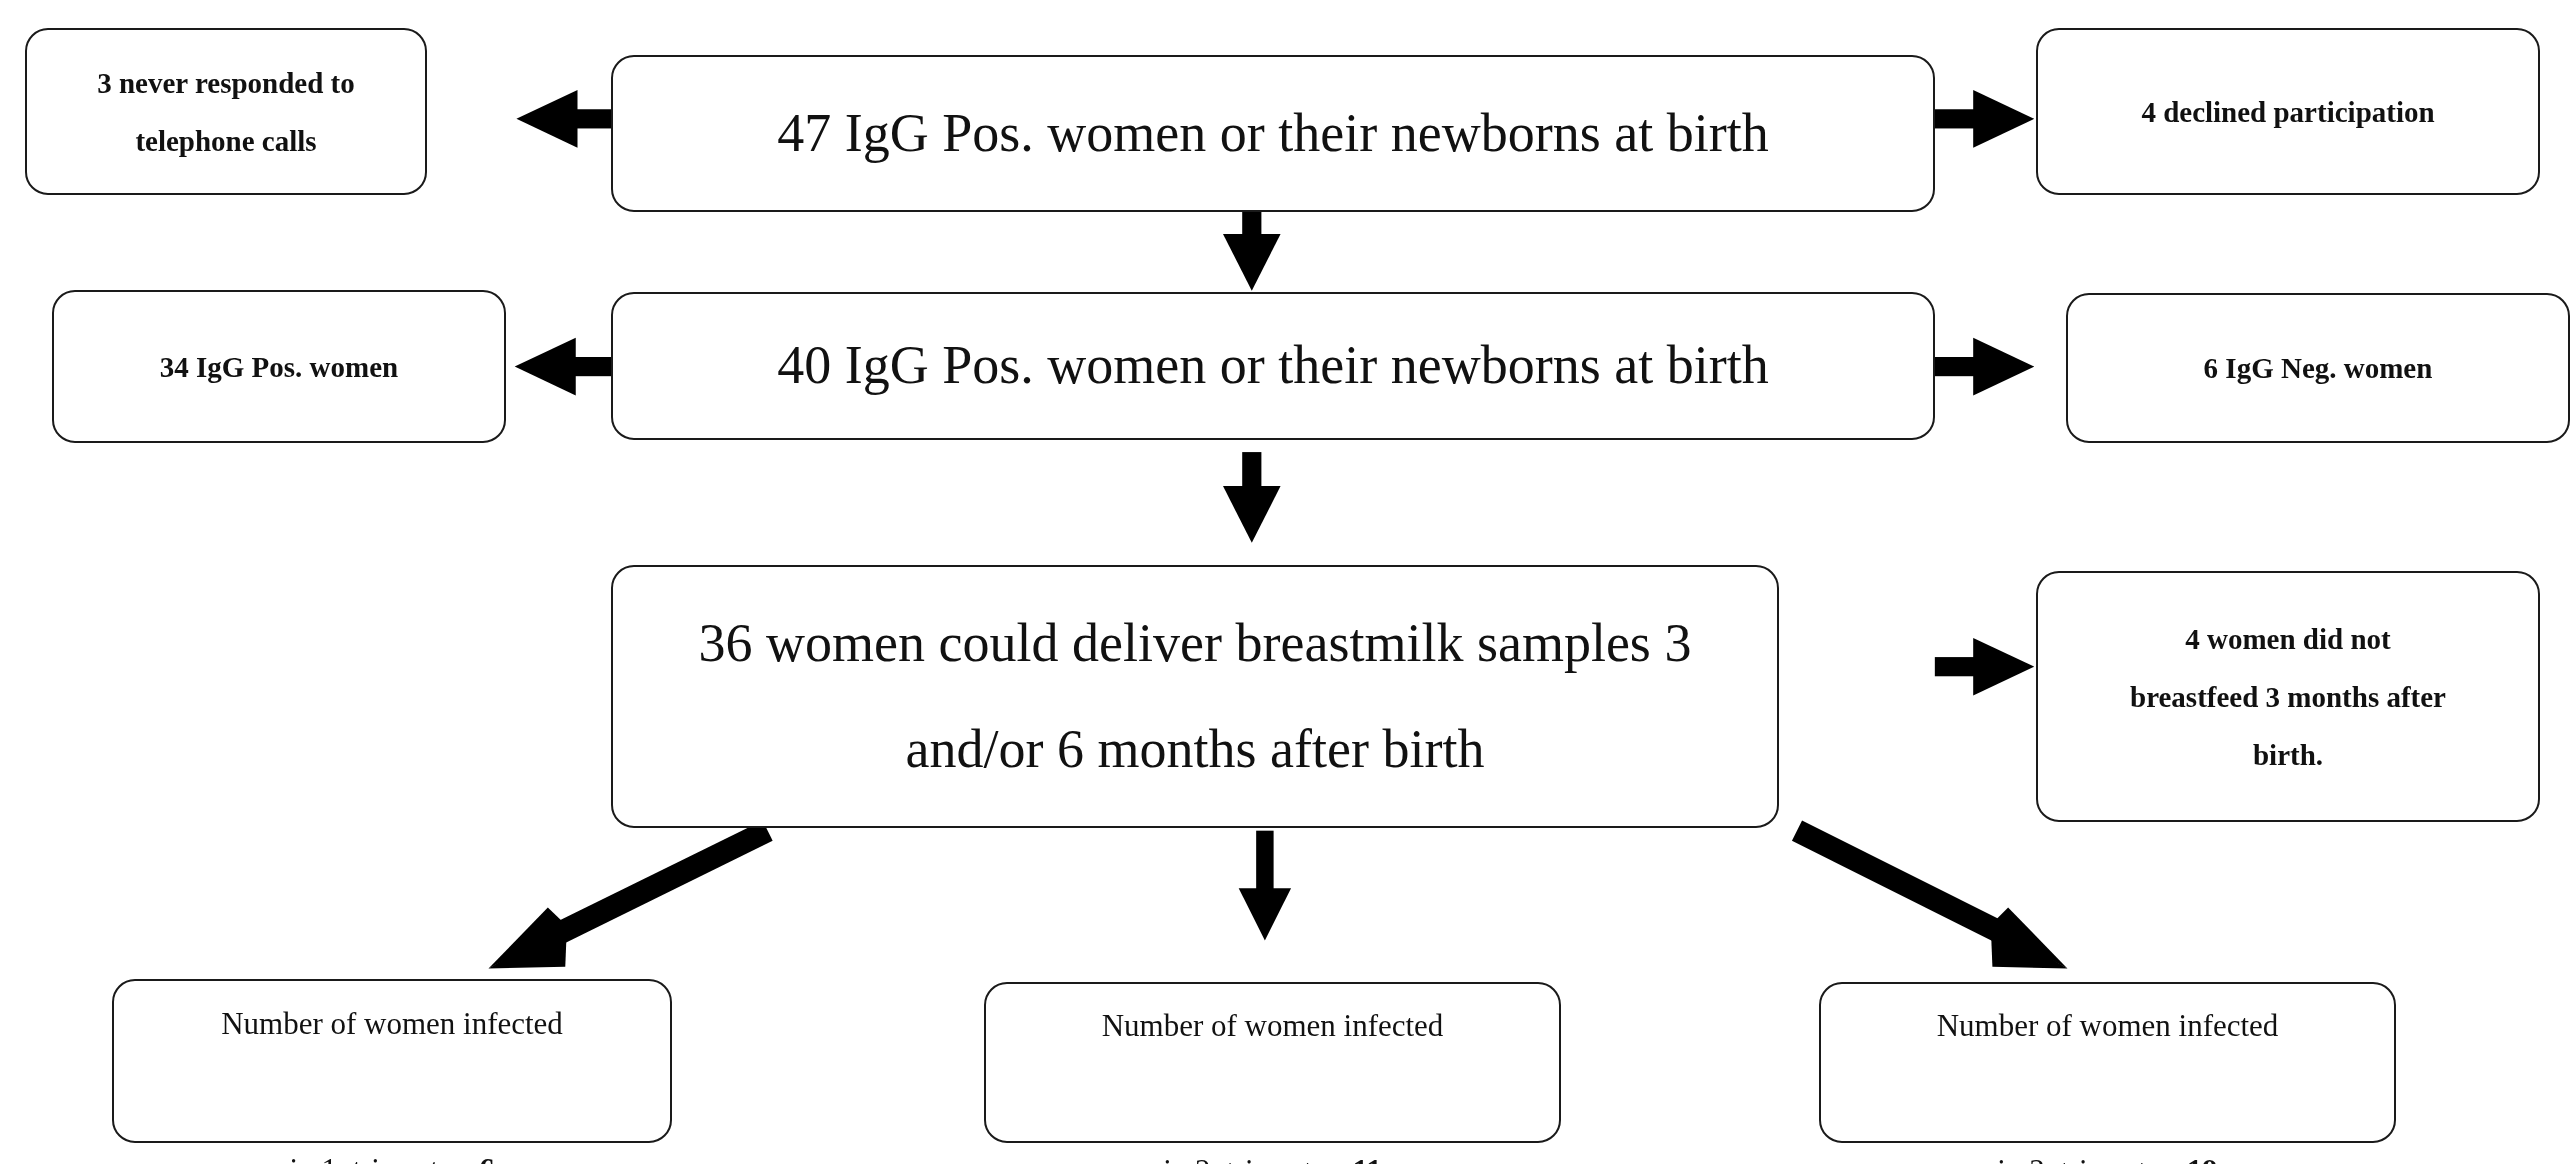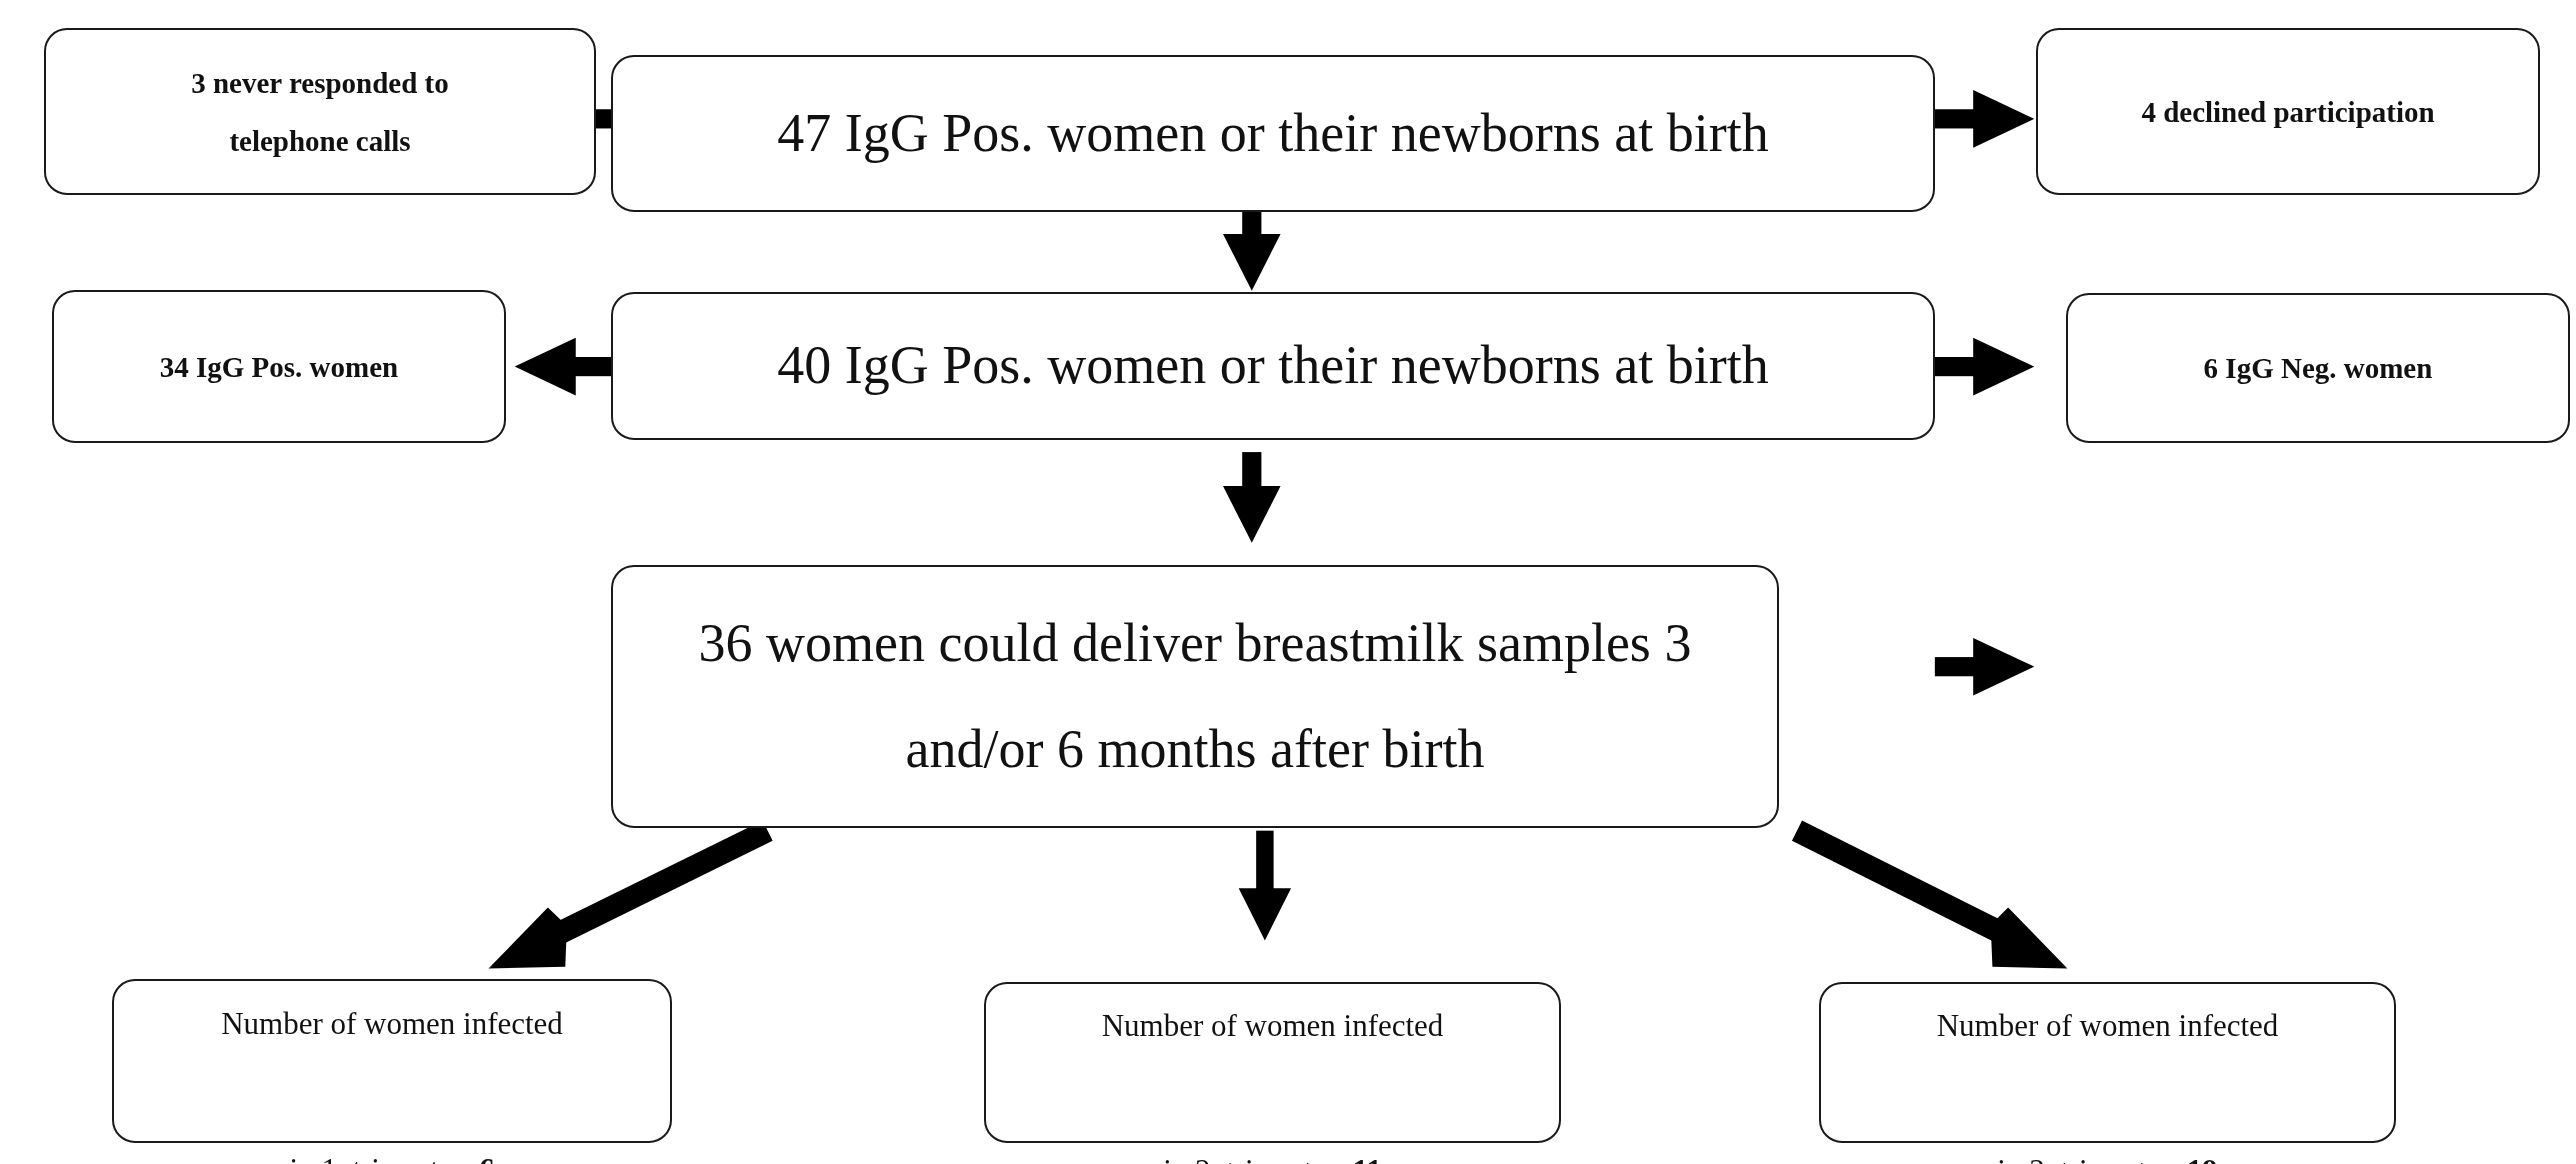--- a/index.html
+++ b/index.html
@@ -118,21 +118,21 @@
       <polygon points="1450,1078 1420,1018 1480,1018" fill="#000000"></polygon>
     </g>
 
     <g>
       <line x1="2060" y1="952" x2="2300" y2="1072" stroke="#000000" stroke-width="26"></line>
       <polygon points="2370,1110 2282,1058 2284,1108" fill="#000000"></polygon>
       <polygon points="2370,1110 2302,1040 2280,1062" fill="#000000"></polygon>
     </g>
   </svg>
 
-  <div class="node side" style="left:44px; top:28px; width:552px; height:167px;">
+  <div class="node side" style="left:25px; top:28px; width:402px; height:167px;">
     <span class="txt" style="white-space: normal;"><b>3</b> never responded to<br>telephone calls</span>
   </div>
 
   <div class="node primary" style="left:611px; top:35px; width:1324px; height:157px;margin-top:20px;">
     <span class="txt">47 IgG Pos. women or their newborns at birth</span>
   </div>
 
   <div class="node side" style="left:2036px; top:28px; width:504px; height:167px;">
     <span class="txt" style="white-space: normal;"><b>4</b> declined participation</span>
   </div>
@@ -147,20 +147,23 @@
 
   <div class="node side" style="left:2036px; top:293px; width:504px; height:150px;margin-left:30px;">
     <span class="txt" style="white-space: normal;"><b>6</b> IgG Neg. women</span>
   </div>
 
   <div class="node primary" style="left:611px; top:565px; width:1168px; height:263px;">
     <span class="txt">36 women could deliver breastmilk samples 3
 and/or 6 months after birth</span>
   </div>
 
+  <div class="node side" style="left:2036px; top:571px; width:504px; height:251px;">
+    <span class="txt" style="white-space: normal;"><b>4</b> women did not<br>breastfeed 3 months after<br>birth.</span>
+  </div>
 
   <div class="node outcome" style="left:112px; top:979px; width:560px; height:164px;">
     <span class="txt">
       <span>Number of women infected</span><br>
       <span>in 1. trimester: </span><b>6</b>
     </span>
   </div>
 
   <div class="node outcome" style="left:984px; top:982px; width:577px; height:161px;">
     <span class="txt">

